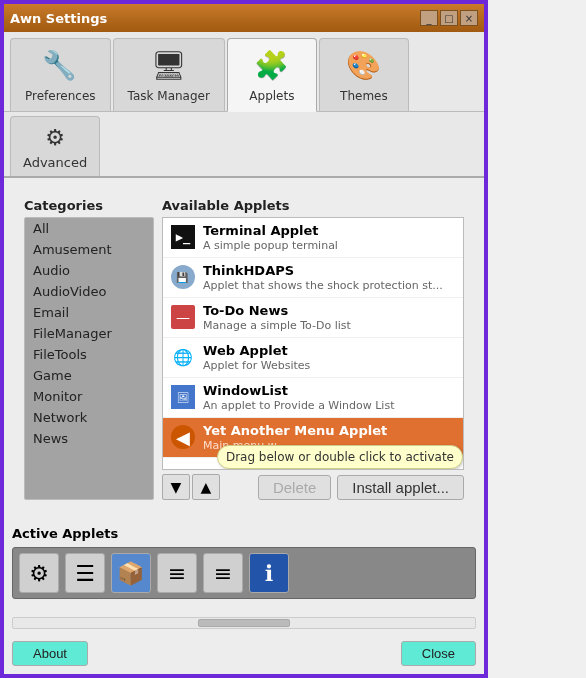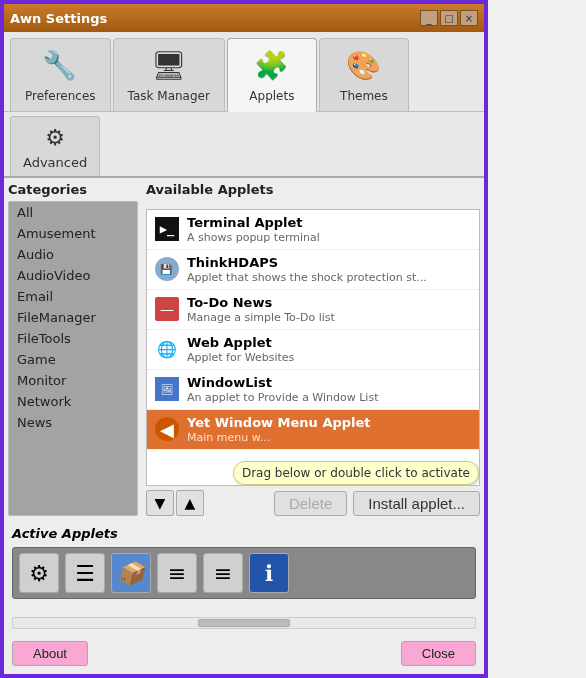--- a/index.html
+++ b/index.html
@@ -127,21 +127,21 @@
       align-items: center;
       justify-content: center;
       font-size: 22px;
     }
 
     
     .main-content {
       display: flex;
       flex: 1;
       overflow: hidden;
-      padding: 4px;
+      padding: 20px;
       gap: 8px;
     }
 
     
     .sidebar {
       width: 130px;
       flex-shrink: 0;
       display: flex;
       flex-direction: column;
     }
@@ -168,21 +168,21 @@
     
     .applets-panel {
       flex: 1;
       display: flex;
       flex-direction: column;
       overflow: hidden;
     }
     .applets-title {
       font-weight: bold;
       font-size: 13px;
-      margin-bottom: 12px;
+      margin-bottom: 4px;
       color: #222;
     }
     .applets-list-container {
       flex: 1;
       border: 1px solid #bbb;
       background: white;
       overflow: hidden;
       position: relative;
     }
     .applets-scroll {
@@ -278,21 +278,20 @@
     }
     .action-btn.disabled {
       color: #aaa;
       cursor: default;
     }
 
     
     .active-section {
       padding: 6px 8px 12px;
       flex-shrink: 0;
-      font-style: italic;
     }
     .active-title {
       font-weight: bold;
       font-size: 13px;
       margin-bottom: 6px;
     }
     .active-bar {
       display: flex;
       background: #888;
       border: 1px solid #666;
@@ -338,21 +337,21 @@
     
     .bottom-bar {
       display: flex;
       justify-content: space-between;
       align-items: center;
       padding: 6px 8px 8px;
       flex-shrink: 0;
     }
     .bottom-btn {
       padding: 4px 20px;
-      background: #f9a8d4;
+      background: #5eead4;
       border: 1px solid #aaa;
       border-radius: 3px;
       cursor: pointer;
       font-size: 13px;
       color: #222;
     }
 
     
     .applets-scroll::-webkit-scrollbar { width: 14px; }
     .applets-scroll::-webkit-scrollbar-track { background: #e8e8e8; }
@@ -422,21 +421,21 @@
 
     <div class="applets-panel">
       <div class="applets-title">Available Applets</div>
       <div class="applets-list-container">
         <div class="applets-scroll">
 
           <div class="applet-item">
             <div class="applet-icon" style="background:#111;color:#fff;font-size:12px;font-weight:bold;font-family:monospace;">▶_</div>
             <div>
               <div class="applet-name">Terminal Applet</div>
-              <div class="applet-desc">A shows popup terminal</div>
+              <div class="applet-desc">A simple popup terminal</div>
             </div>
           </div>
 
           <div class="applet-item">
             <div class="applet-icon" style="background:#88aacc;color:#fff;font-size:10px;border-radius:50%;">💾</div>
             <div>
               <div class="applet-name">ThinkHDAPS</div>
               <div class="applet-desc">Applet that shows the shock protection st...</div>
             </div>
           </div>
@@ -461,21 +460,21 @@
             <div class="applet-icon" style="background:#4477cc;color:#fff;font-size:10px;">🖼</div>
             <div>
               <div class="applet-name">WindowList</div>
               <div class="applet-desc">An applet to Provide a Window List</div>
             </div>
           </div>
 
           <div class="applet-item selected">
             <div class="applet-icon" style="background:#cc5500;color:#fff;font-size:18px;border-radius:50%;">◀</div>
             <div>
-              <div class="applet-name">Yet Window Menu Applet</div>
+              <div class="applet-name">Yet Another Menu Applet</div>
               <div class="applet-desc">Main menu w...</div>
             </div>
           </div>
         </div>
 
         <div class="tooltip-overlay">Drag below or double click to activate</div>
       </div>
 
       <div class="applet-controls">
         <div class="applet-nav-btns">

